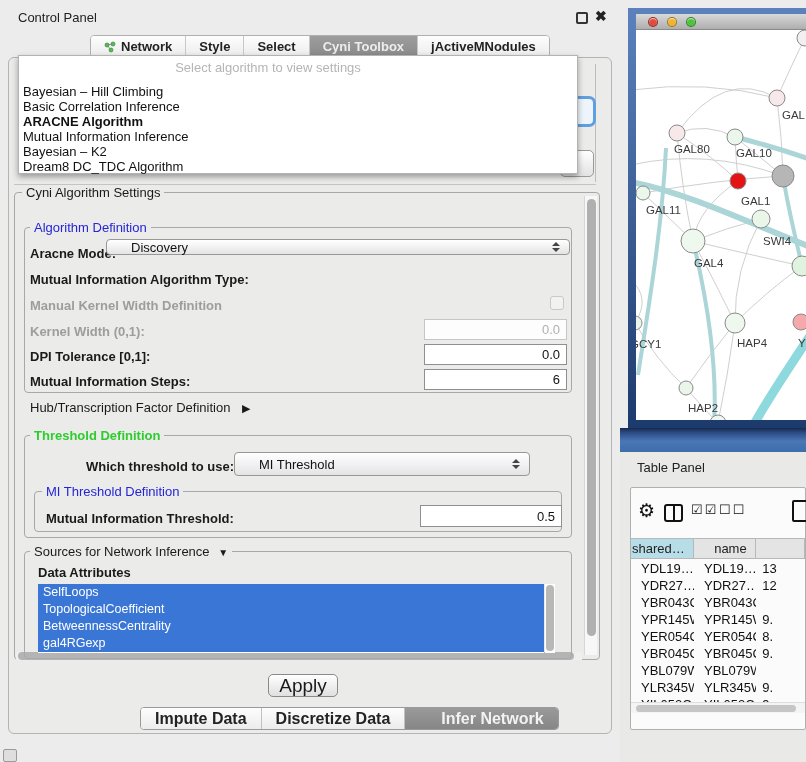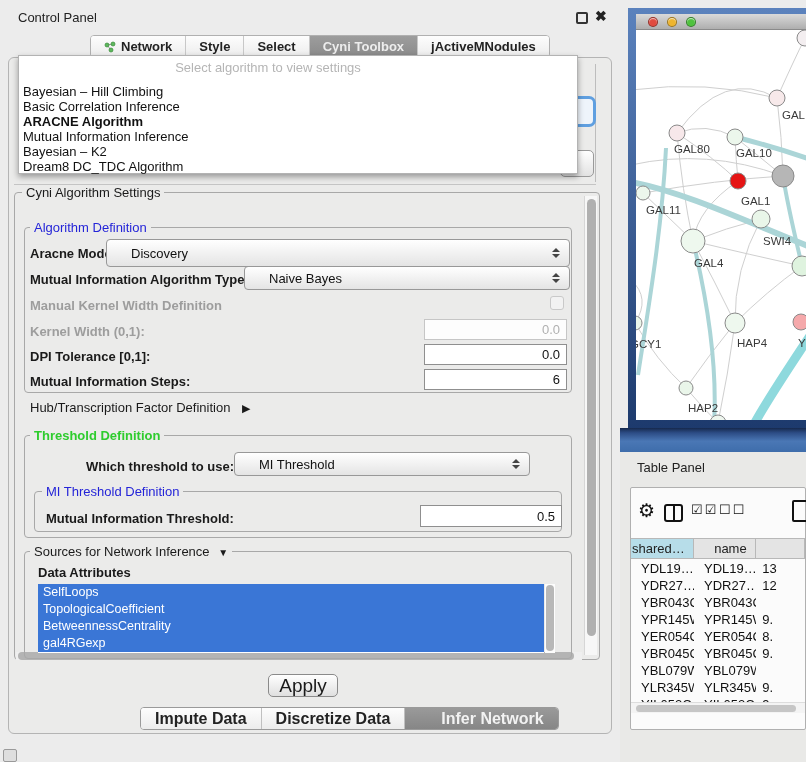--- a/index.html
+++ b/index.html
@@ -163,36 +163,29 @@
       <div class="thumb"></div>
     </div>
   <div class="abs hscroll-settings">
       <div class="thumb"></div>
     </div>
 
   <div class="abs groupbox" style="left:24px; top:227px; width:548px; height:166px;"></div>
   <div class="abs grouplabel lbl-blue" style="left:30px; top:220px;">Algorithm Definition</div>
 
   <div class="abs rowlabel" style="left:30px; top:246px;">Aracne Mode:</div>
-  <div class="combo" style="left:106px; top:239px; width:464px; height:28px;">
+  <div class="combo" style="left:106px; top:239px; width:464px; height:16px;">
     <span class="val">Discovery</span>
     <span class="spin">
         <i class="up"></i>
         <i class="dn"></i>
       </span>
   </div>
 
   <div class="abs rowlabel" style="left:30px; top:272px;">Mutual Information Algorithm Type:</div>
-  <div class="combo" style="left:244px; top:266px; width:326px; height:24px;">
-    <span class="val">Naive Bayes</span>
-    <span class="spin">
-        <i class="up"></i>
-        <i class="dn"></i>
-      </span>
-  </div>
 
   <div class="abs rowlabel disabled" style="left:30px; top:298px;">Manual Kernel Width Definition</div>
   <div class="checkbox" style="left:550px; top:296px;"></div>
 
   <div class="abs rowlabel disabled" style="left:30px; top:324px;">Kernel Width (0,1):</div>
   <div class="tfield disabled" style="left:424px; top:319px; width:143px; height:21px;">0.0</div>
 
   <div class="abs rowlabel" style="left:30px; top:349px;">DPI Tolerance [0,1]:</div>
   <div class="tfield" style="left:424px; top:344px; width:143px; height:21px;">0.0</div>
 

